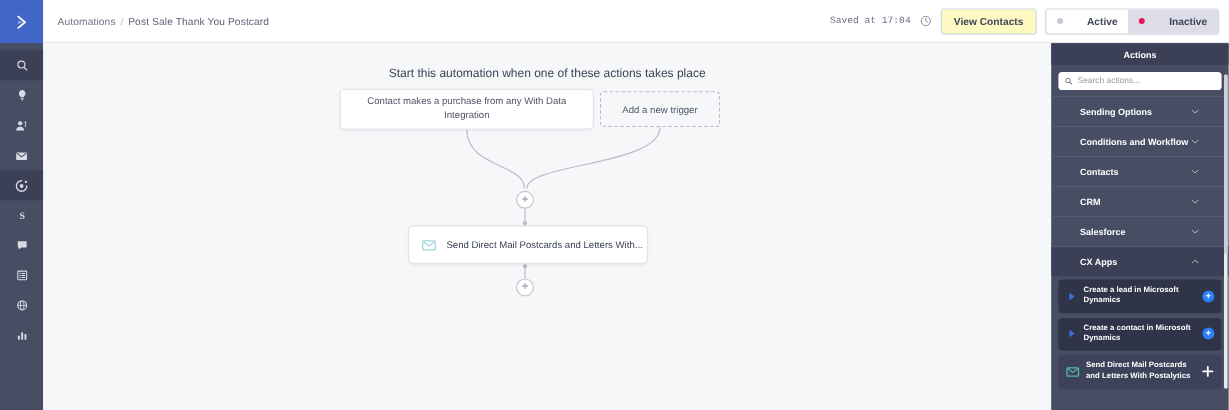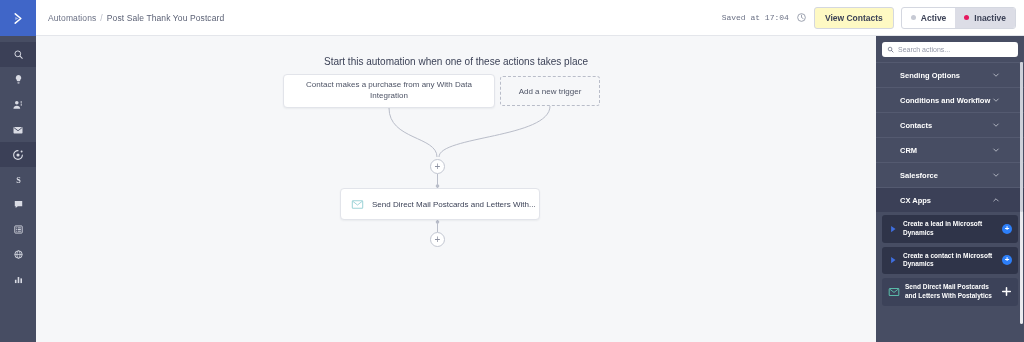--- a/index.html
+++ b/index.html
@@ -58,21 +58,21 @@
   .btn-outline {
     border: 1px solid #d4d7e0; background: #fef9c3; border-radius: 3px;
     font-size: 8.5px; color: #3c4257; font-weight: bold;
     padding: 5px 10px; white-space: nowrap;
   }
   .toggle {
     display: flex; border: 1px solid #d4d7e0; border-radius: 3px; overflow: hidden;
     background: #fff;
   }
   .toggle-seg {
-    display: flex; align-items: center; gap: 5px;
+    display: flex; align-items: center; gap: 20px;
     font-size: 8.5px; font-weight: bold; padding: 5px 9px;
     color: #3c4257; white-space: nowrap;
   }
   .toggle-seg.on { background: #dcdde6; }
   .dot { width: 5px; height: 5px; border-radius: 50%; display: inline-block; }
 
   
   .canvas {
     position: absolute; left: 36px; top: 36px;
     width: 840px; height: 306px;
@@ -331,20 +331,21 @@
       </span>
       <span class="lbl">Send Direct Mail Postcards and Letters With...</span>
     </div>
 
     <div class="plus-node plus-b">
       <span>+</span>
     </div>
   </div>
 
   <div class="panel">
+    <div class="panel-head">Actions</div>
 
     <div class="panel-search">
       <div class="search-box">
         <svg width="7" height="7" viewBox="0 0 16 16">
           <circle cx="7" cy="7" r="4.2" fill="none" stroke="#6b7185" stroke-width="1.8"></circle>
           <line x1="10.2" y1="10.2" x2="13.8" y2="13.8" stroke="#6b7185" stroke-width="2" stroke-linecap="round"></line>
         </svg>
         <span class="ph">Search actions...</span>
       </div>
     </div>

